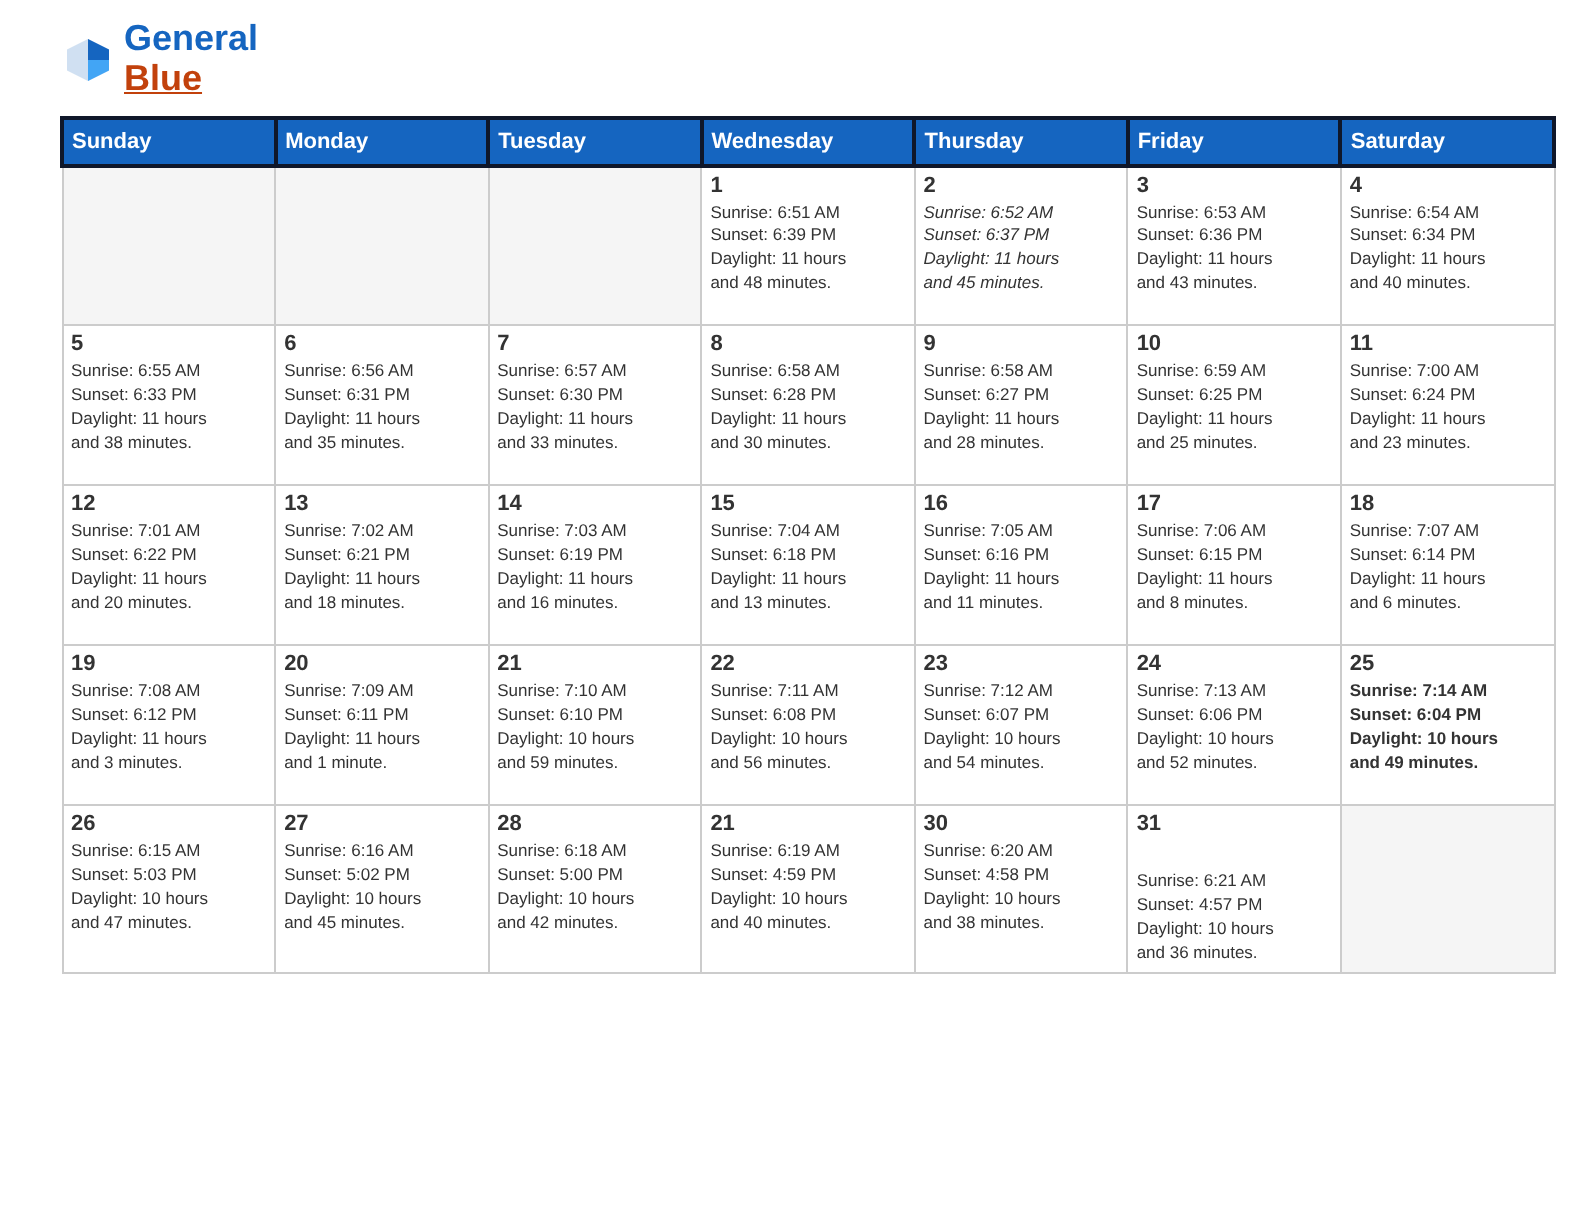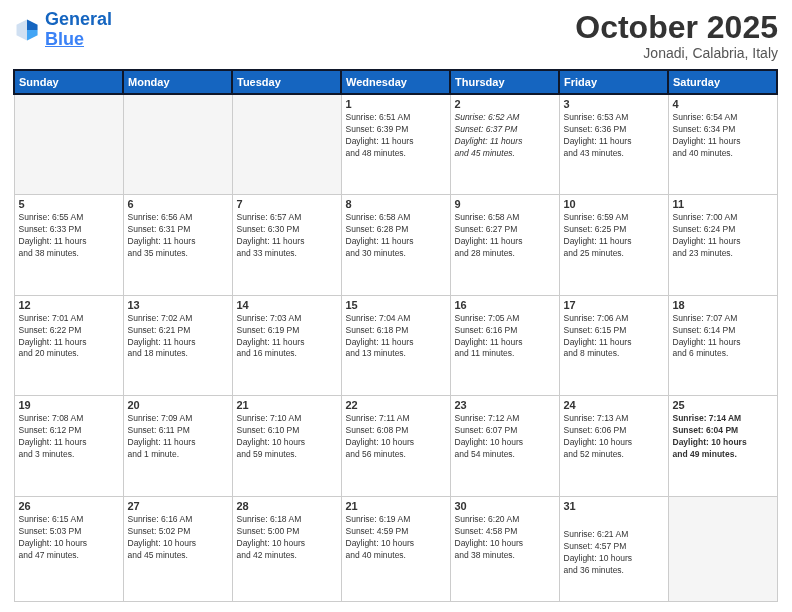--- a/index.html
+++ b/index.html
@@ -5,24 +5,24 @@
     * { margin: 0; padding: 0; box-sizing: border-box; }
     body {
       width: 792px;
       height: 612px;
       font-family: Arial, sans-serif;
       background: #fff;
       overflow: hidden;
     }
     .page {
       width: 792px;
-      height: 612px;
+      height: 496px;
       display: flex;
       flex-direction: column;
-      padding: 10px 14px 10px 13px;
+      padding: 10px 14px 10px 30px;
     }
     .header {
       display: flex;
       justify-content: space-between;
       align-items: flex-start;
       margin-bottom: 8px;
     }
     .logo {
       display: flex;
       align-items: center;
@@ -104,26 +104,22 @@
 <div class="page">
   <div class="header">
     <div class="logo">
       <svg class="logo-icon" viewBox="0 0 32 32">
         <polygon points="16,4 28,10 28,22 16,28 4,22 4,10" fill="#1565c0" opacity="0.2"></polygon>
         <polygon points="16,4 28,10 28,16 16,16" fill="#1565c0"></polygon>
         <polygon points="16,16 28,16 28,22 16,28" fill="#42a5f5"></polygon>
       </svg>
       <div class="logo-text">
         <div><span>General</span></div>
-        <div style="color:#3b82f6;text-decoration:underline;">Blue</div>
+        <div style="color:#c2410c;text-decoration:underline;">Blue</div>
       </div>
-    </div>
-    <div class="title-section">
-      <div class="month-title">October 2025</div>
-      <div class="location">Jonadi, Calabria, Italy</div>
     </div>
   </div>
 
   <table class="calendar">
     <thead>
       <tr>
       <th>Sunday</th>
           <th>Monday</th>
           <th>Tuesday</th>
           <th>Wednesday</th>

